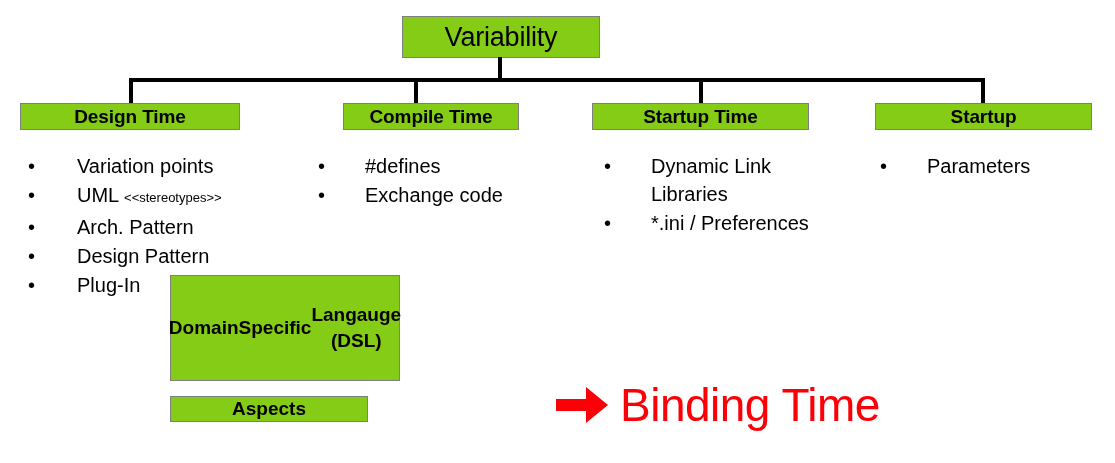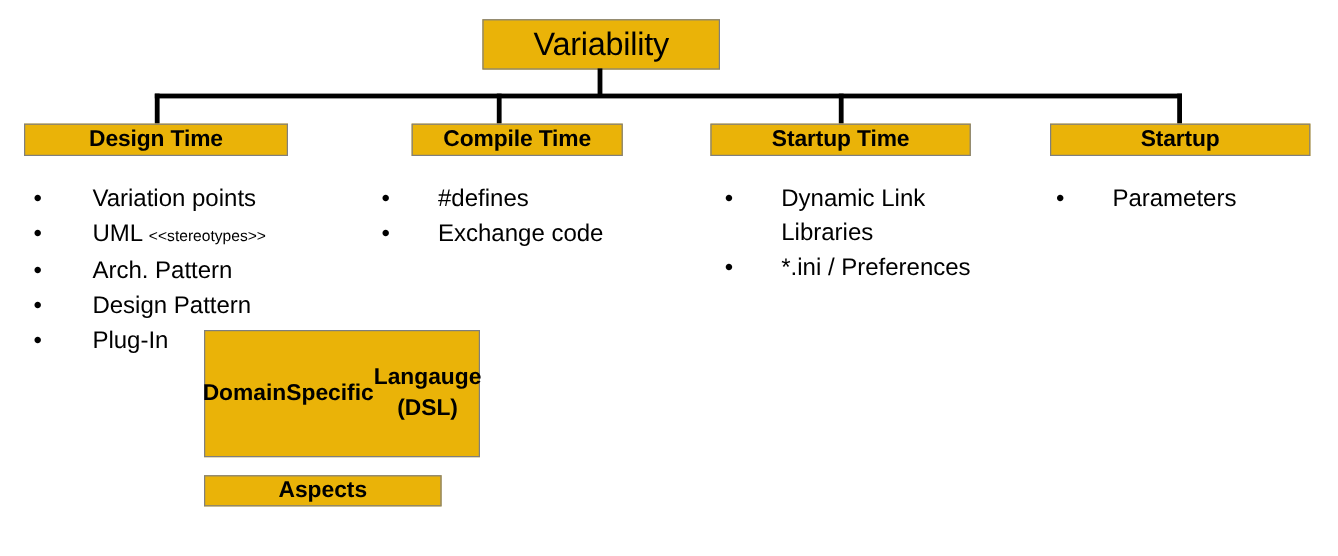--- a/index.html
+++ b/index.html
@@ -16,21 +16,21 @@
   }
   #canvas {
     position: relative;
     width: 1115px;
     height: 463px;
   }
 
   
   .gbox {
     position: absolute;
-    background: #eab308;
+    background: #84cc16;
     border: 1px solid #7f7f7f;
     box-sizing: border-box;
     display: flex;
     align-items: center;
     justify-content: center;
     text-align: center;
     color: #000;
   }
 
   
@@ -234,14 +234,20 @@
   <div class="gbox" id="dsl-box">
     <span>Domain</span>
     <span>Specific</span>
     <span>Langauge (DSL)</span>
   </div>
 
   <div class="gbox" id="aspects-box">
     <span>Aspects</span>
   </div>
 
+  <div id="binding-time">
+    <svg id="binding-arrow-icon" viewBox="0 0 52 40" aria-hidden="true">
+      <path d="M0 14 L30 14 L30 2 L52 20 L30 38 L30 26 L0 26 Z" fill="#fb0007"></path>
+    </svg>
+    <span id="binding-time-label">Binding Time</span>
+  </div>
 
 </div>
 
 </body></html>

